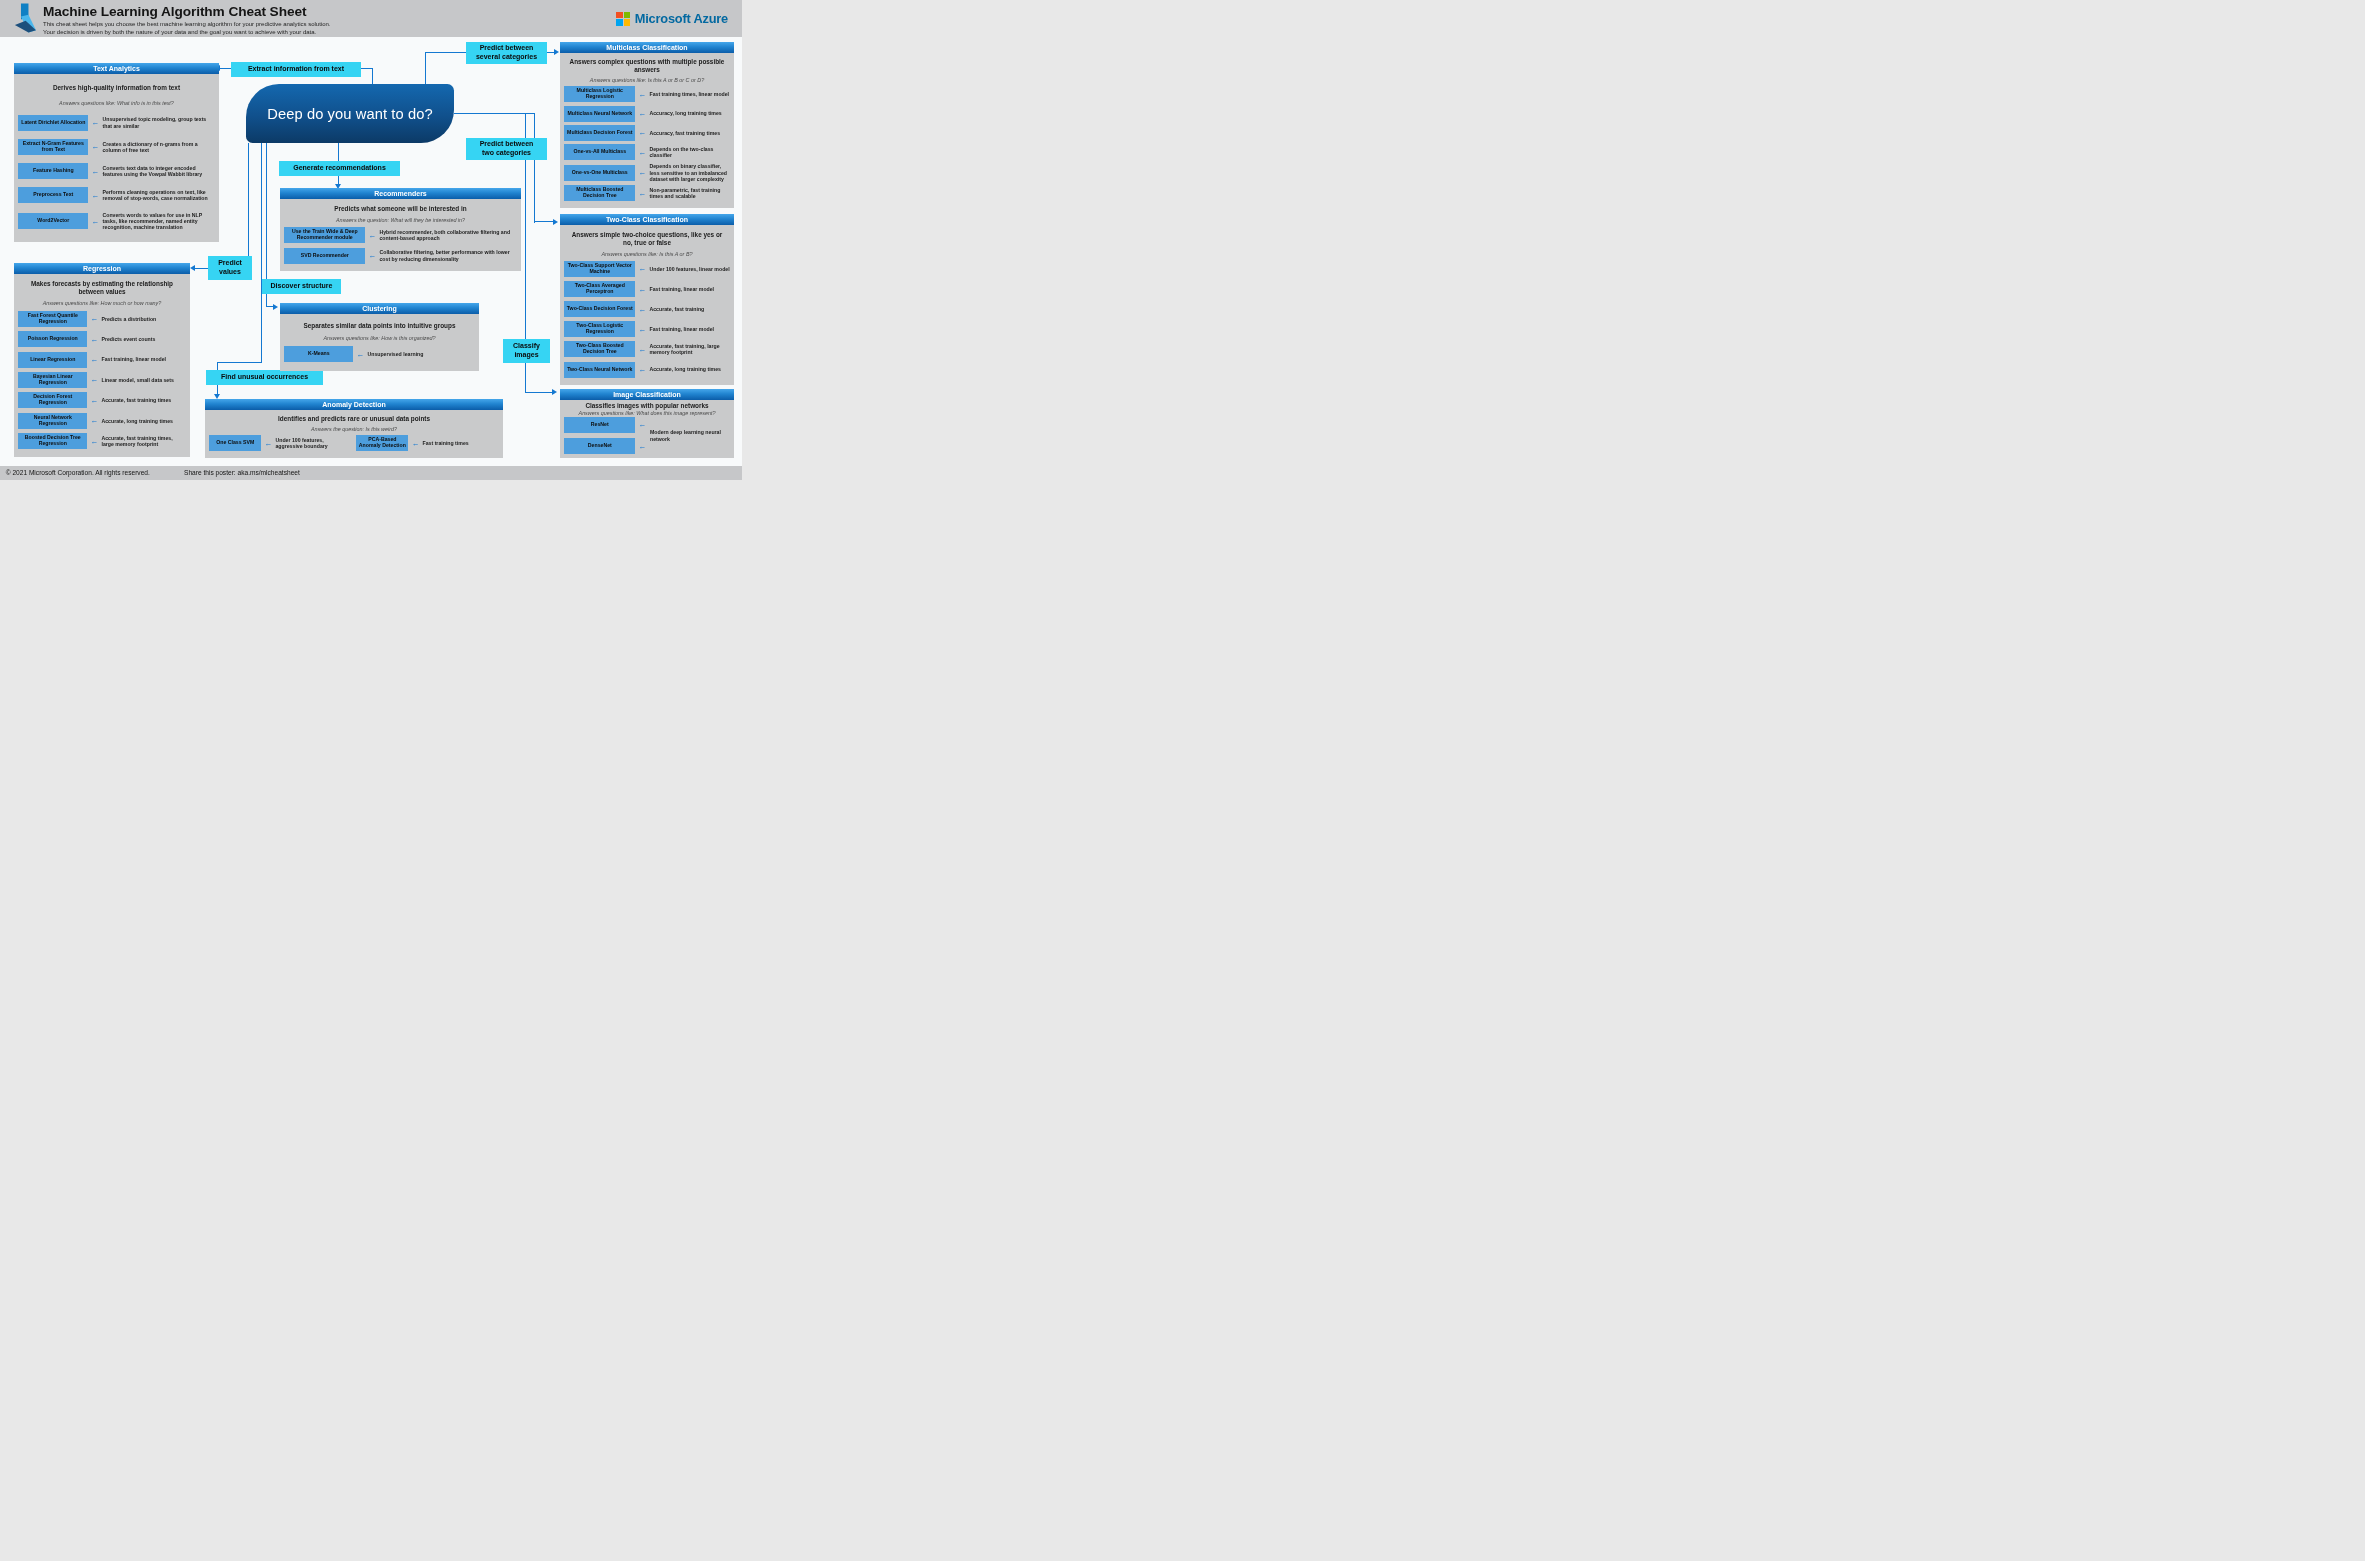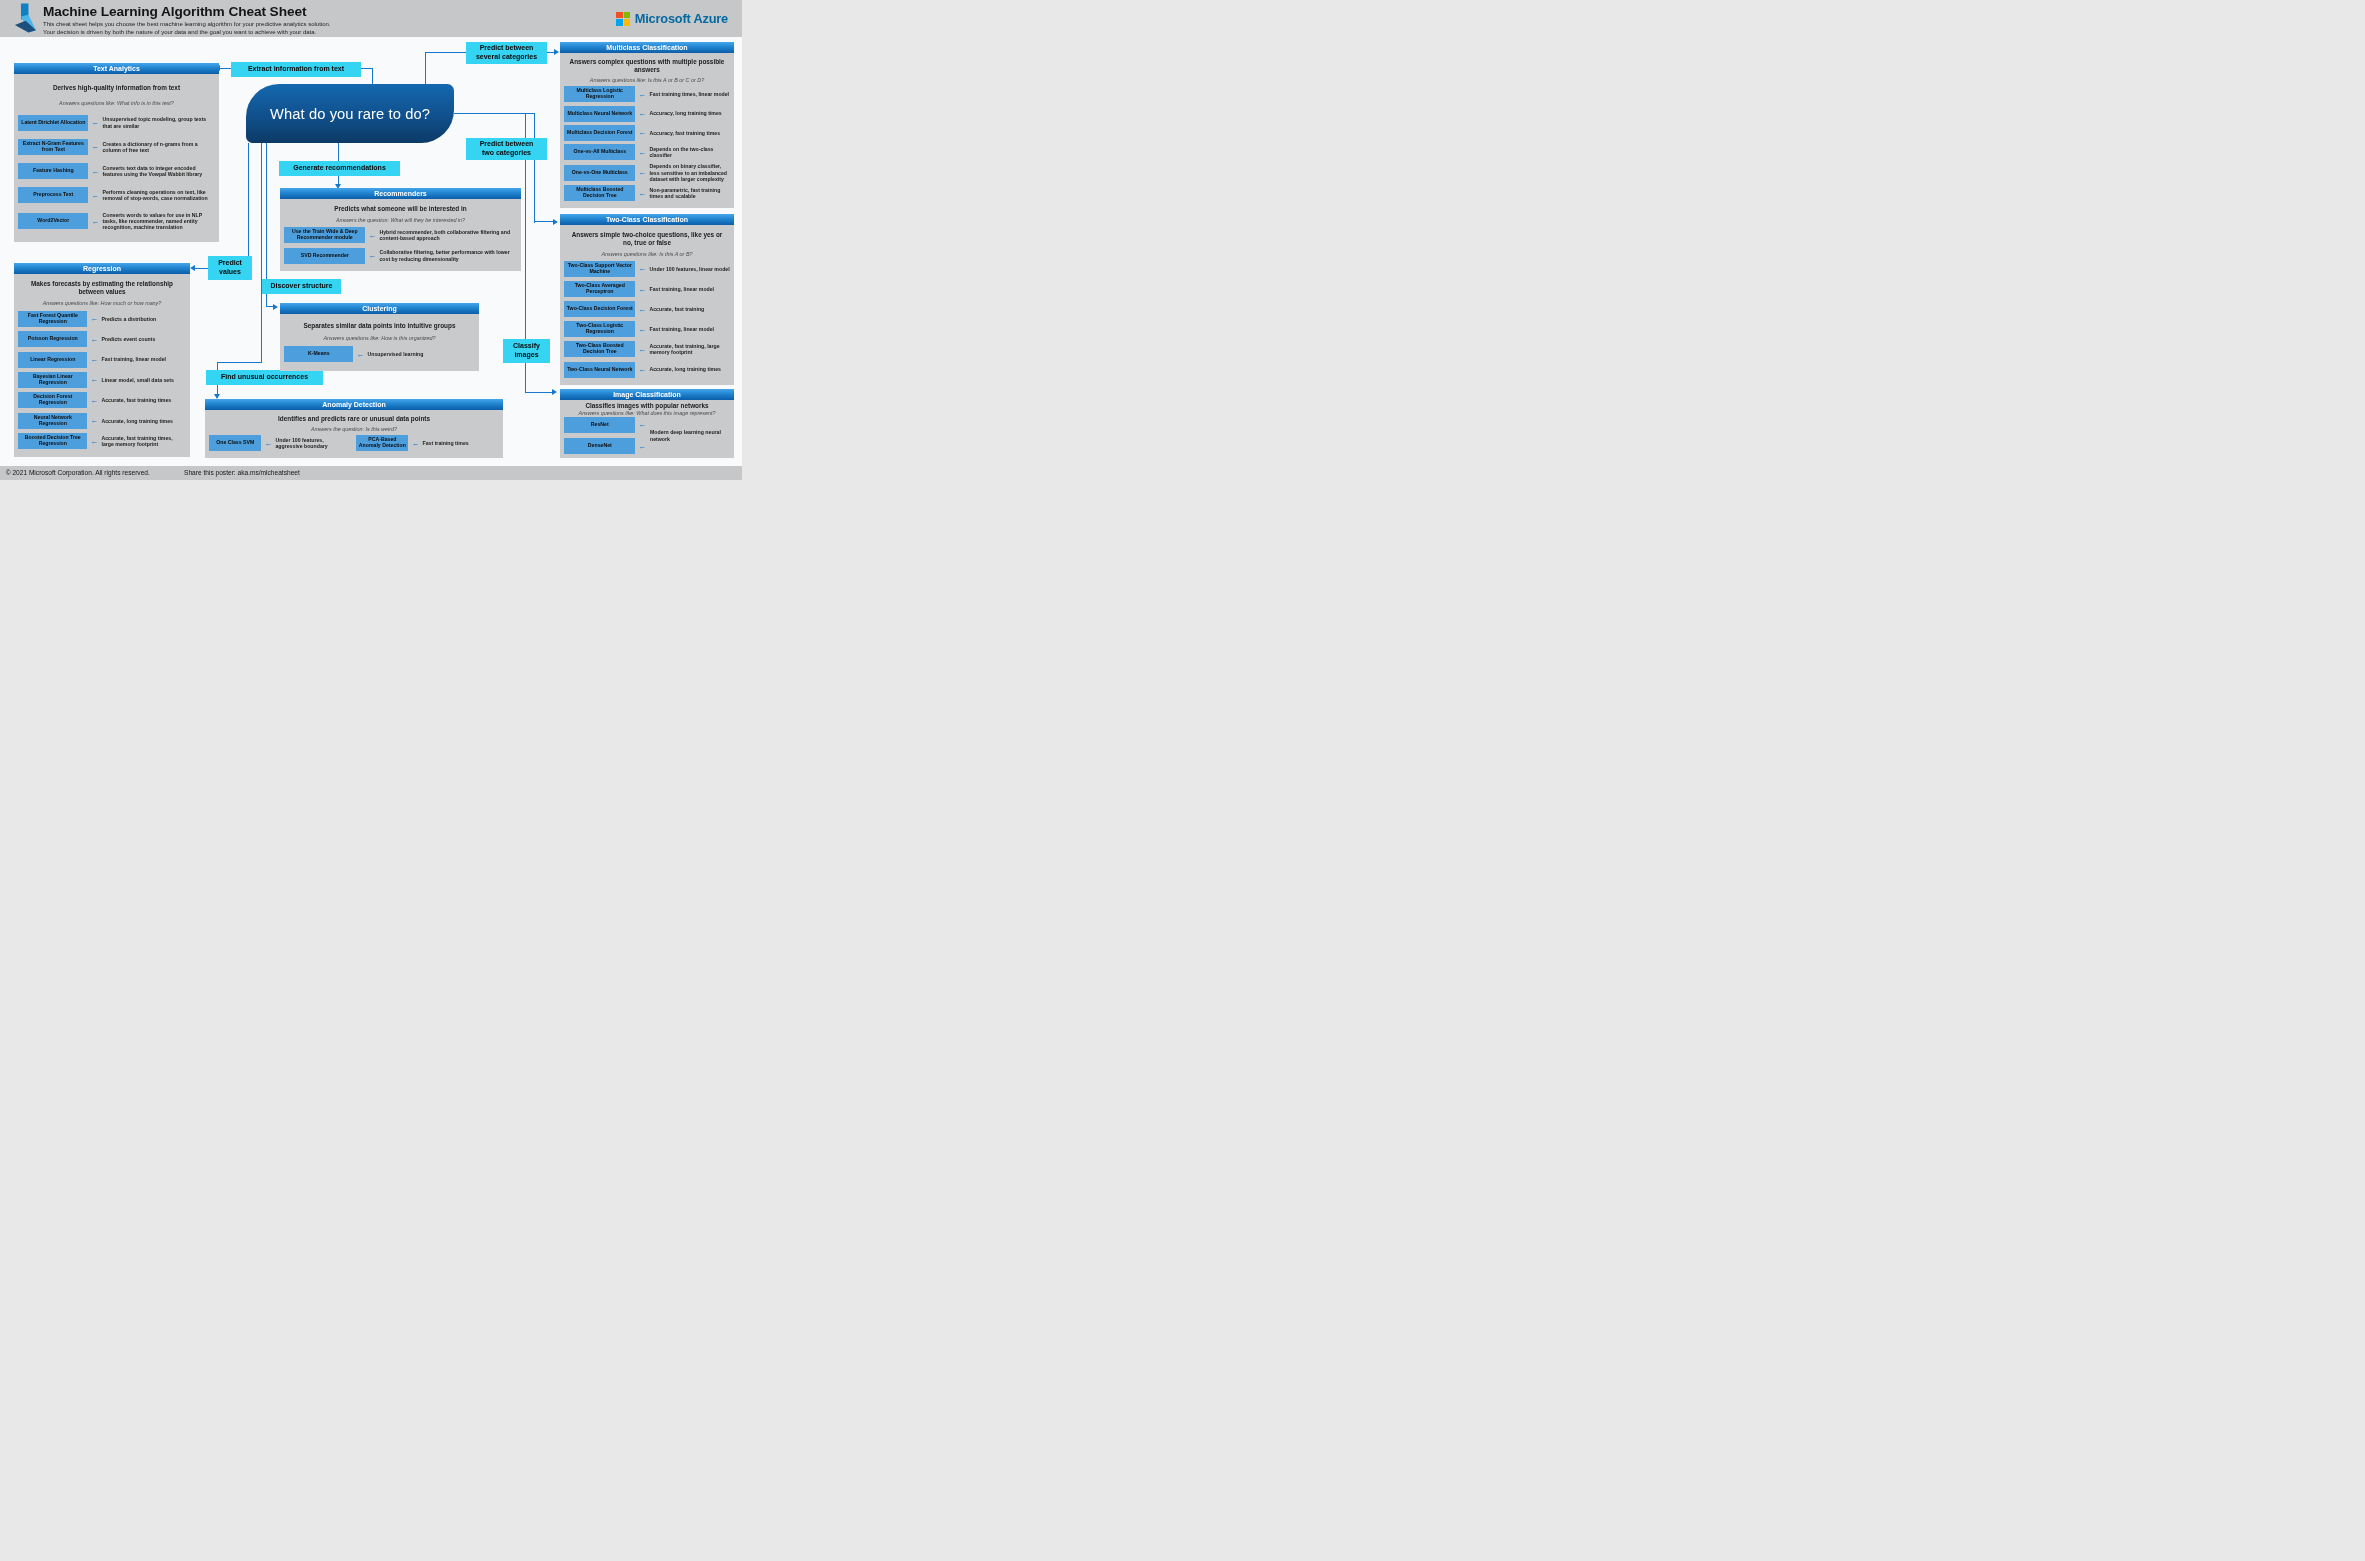--- a/index.html
+++ b/index.html
@@ -125,21 +125,21 @@
 
   <div class="conn" style="left:261px;top:143px;width:1.4px;height:220px"></div>
   <div class="conn" style="left:217px;top:362px;width:45px;height:1.4px"></div>
   <div class="conn" style="left:217px;top:362px;width:1.4px;height:33px"></div>
   <div class="arr arr-down" style="left:214px;top:394px"></div>
 
   <div class="conn" style="left:525px;top:114px;width:1.4px;height:278px"></div>
   <div class="conn" style="left:525px;top:392px;width:27.4px;height:1.4px"></div>
   <div class="arr arr-right" style="left:552px;top:389px"></div>
 
-  <div class="center-node">What do you rare to do?</div>
+  <div class="center-node">Deep do you want to do?</div>
 
   <div class="flow-label l-extract">Extract information from text</div>
   <div class="flow-label l-several">Predict between
 several categories</div>
   <div class="flow-label l-two">Predict between
 two categories</div>
   <div class="flow-label l-recs">Generate recommendations</div>
   <div class="flow-label l-struct">Discover structure</div>
   <div class="flow-label l-values">Predict
 values</div>

